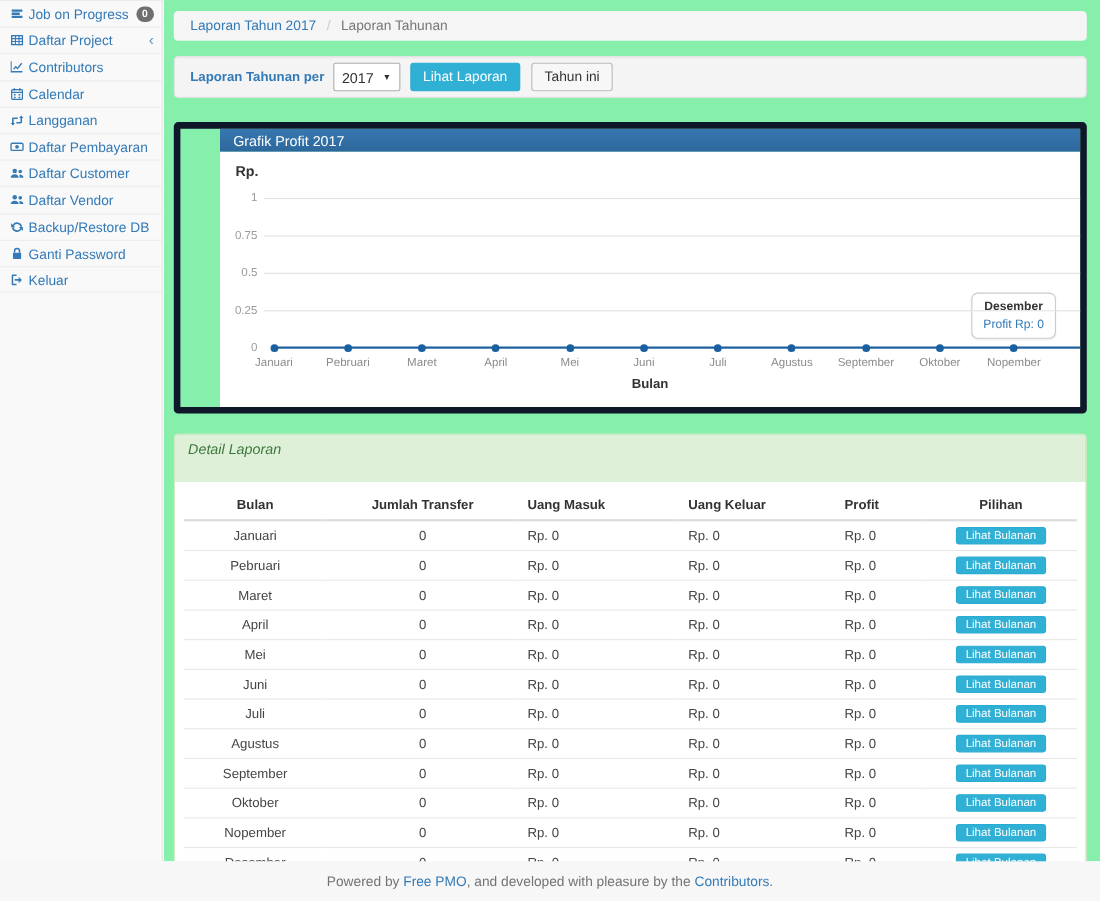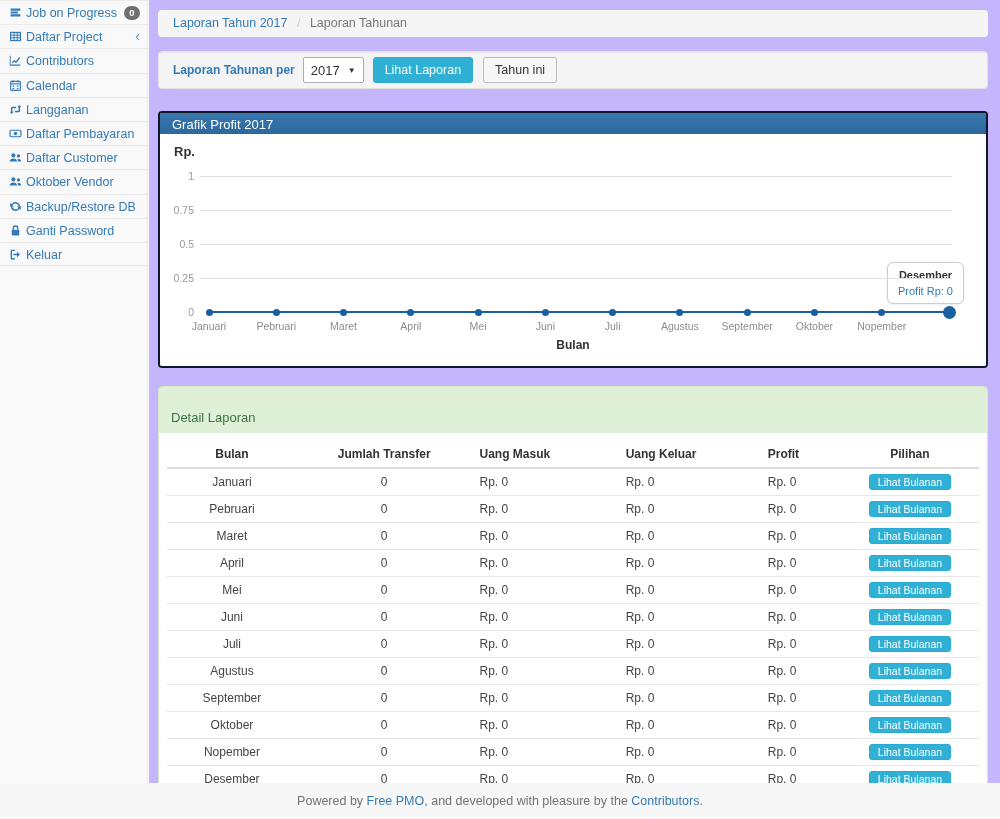--- a/index.html
+++ b/index.html
@@ -24,21 +24,21 @@
               white-space:nowrap; overflow:hidden; }
   .nav-item:last-child { border-bottom:1px solid #ececec; }
   .nav-icon { display:inline-block; width:13px; height:13px; vertical-align:-2px; margin-right:4px; }
   .nav-icon svg { width:13px; height:13px; fill:#337ab7; display:block; }
   .nav-badge { float:right; background:#6f6f6f; color:#fff; font-size:9.5px; font-weight:bold;
                border-radius:9px; padding:0 5.5px; line-height:14px; margin-top:5px; }
   .nav-chevron { float:right; color:#5a96c8; font-size:14px; line-height:22px; }
 
   
   .content { position:absolute; left:149px; top:0; width:851px; height:783px;
-             background:#c4b5fd; padding:10px 12px 0 9px; }
+             background:#86efac; padding:10px 12px 0 9px; }
   .breadcrumb { background:#f5f5f5; border-radius:4px; padding:6px 15px; font-size:12.5px;
                 color:#777; margin-bottom:14px; height:27px; }
   .breadcrumb a { color:#337ab7; }
   .breadcrumb .divider { color:#ccc; margin:0 6px; }
 
   .well { background:#f4f4f4; border:1px solid #e3e3e3; border-radius:4px;
           box-shadow:inset 0 1px 1px rgba(0,0,0,.05);
           padding:6px 14px; margin-bottom:22px; height:38px;
           display:flex; align-items:center; }
   .filter-label { color:#337ab7; font-weight:bold; font-size:12px; margin-right:8px; }
@@ -46,42 +46,42 @@
             padding:0 7px; font-size:13px; color:#333; display:flex; align-items:center;
             gap:8px; margin-right:9px; cursor:pointer; }
   .select .caret { font-size:8px; color:#333; }
   .btn { font-size:12.5px; border-radius:3px; padding:4px 11px; height:26px; cursor:pointer;
          font-family:"Liberation Sans", sans-serif; }
   .btn-info { background:#31b0d5; border:1px solid #2aabd2; color:#fff; margin-right:10px; }
   .btn-default { background:#f7f7f7; border:1px solid #bbb; color:#333; }
 
   
   .panel { border-radius:4px; margin-bottom:18px; overflow:hidden; }
-  .panel-primary { border:2px solid #0f172a; }
+  .panel-primary { border:6px solid #0f172a;padding-left:36px; }
   .panel-primary .panel-heading { background:linear-gradient(#3777af,#2d689c); color:#fff;
                                   font-size:13px; padding:4px 12px; height:21px; }
   .chart-body { position:relative; height:232px; background:#fff; }
   .y-axis-title { position:absolute; left:14px; top:10px; font-size:13px; font-weight:bold; color:#333; }
   .gridline { position:absolute; left:40px; width:752px; height:1px; background:#e2e2e2; }
   .ytick { position:absolute; left:0; width:34px; text-align:right; font-size:10.5px; color:#9a9a9a; }
   .series-line { position:absolute; height:2px; background:#1a5fa0; }
   .dot { position:absolute; border-radius:50%; background:#1a5fa0; }
   .xtick { position:absolute; top:186px; width:80px; text-align:center; font-size:10.5px; color:#8c8c8c; }
   .x-axis-title { position:absolute; top:204px; left:0; right:0; text-align:center;
                   font-size:12px; font-weight:bold; color:#333; }
   .charttip { position:absolute; right:22px; top:128px; background:#fff; border:1px solid #ccc;
               border-radius:6px; padding:6px 10px; text-align:center;
               box-shadow:0 1px 2px rgba(0,0,0,.08); }
   .charttip .tt-title { font-size:11px; font-weight:bold; color:#333; margin-bottom:4px; }
   .charttip .tt-text { font-size:11px; color:#337ab7; }
 
   
   .panel-success { border:1px solid #d6e9c6; }
   .panel-success .panel-heading { background:#dff0d8; color:#3c763d; font-size:13px;
-                                  padding:23px 12px; height:27px; }
+                                  padding:6px 12px; height:43px;font-style:italic; }
   .panel-success .panel-body { padding:8px; background:#fff; }
   table { width:100%; border-collapse:collapse; font-size:12px; color:#444; }
   th { font-weight:bold; color:#333; padding:6px 8px; border-bottom:2px solid #ddd; }
   td { padding:5px 8px; border-top:1px solid #e7e7e7; height:24px; }
   tbody tr:first-child td { border-top:none; }
   .al-c { text-align:center; } .al-r { text-align:left; }
   .total-row td { font-weight:bold; }
   .btn-xs { background:#31b0d5; border:1px solid #2aabd2; color:#fff; font-size:10.5px;
             padding:1px 8px; border-radius:3px; cursor:pointer;
             font-family:"Liberation Sans", sans-serif; }
@@ -124,21 +124,21 @@
             <circle cx="5.4" cy="5.4" r="2.5"></circle>
             <path d="M.9 12.9c0-2.4 2-3.8 4.5-3.8s4.5 1.4 4.5 3.8z"></path>
             <circle cx="11.6" cy="6" r="2"></circle>
             <path d="M10.6 9.5c2.3.1 4.5 1.3 4.5 3.4h-4.2z"></path>
           </svg></span><span class="nav-label">Daftar Customer</span></a>
       <a class="nav-item"><span class="nav-icon"><svg viewBox="0 0 16 16">
             <circle cx="5.4" cy="5.4" r="2.5"></circle>
             <path d="M.9 12.9c0-2.4 2-3.8 4.5-3.8s4.5 1.4 4.5 3.8z"></path>
             <circle cx="11.6" cy="6" r="2"></circle>
             <path d="M10.6 9.5c2.3.1 4.5 1.3 4.5 3.4h-4.2z"></path>
-          </svg></span><span class="nav-label">Oktober Vendor</span></a>
+          </svg></span><span class="nav-label">Daftar Vendor</span></a>
       <a class="nav-item"><span class="nav-icon"><svg viewBox="0 0 16 16">
             <path d="M13.7 7.2A5.8 5.8 0 0 0 3.1 5.3L1.4 3.6v4.6H6L4.3 6.5a4.2 4.2 0 0 1 7.7 1.3zM2.3 8.8a5.8 5.8 0 0 0 10.6 1.9l1.7 1.7V7.8H10l1.7 1.7a4.2 4.2 0 0 1-7.7-1.3z"></path>
           </svg></span><span class="nav-label">Backup/Restore DB</span></a>
       <a class="nav-item"><span class="nav-icon"><svg viewBox="0 0 16 16">
             <path d="M5.2 7V5.2a2.8 2.8 0 0 1 5.6 0V7" fill="none" stroke="currentColor" stroke-width="1.7"></path>
             <rect x="3.4" y="7" width="9.2" height="7" rx="1"></rect>
           </svg></span><span class="nav-label">Ganti Password</span></a>
       <a class="nav-item"><span class="nav-icon"><svg viewBox="0 0 16 16">
             <path d="M7.4 2H3.2A1.2 1.2 0 0 0 2 3.2v9.6A1.2 1.2 0 0 0 3.2 14h4.2v-1.7H3.7V3.7h3.7z"></path>
             <path d="M9.8 4.4 13.4 8l-3.6 3.6V9H5.4V7h4.4z"></path>

